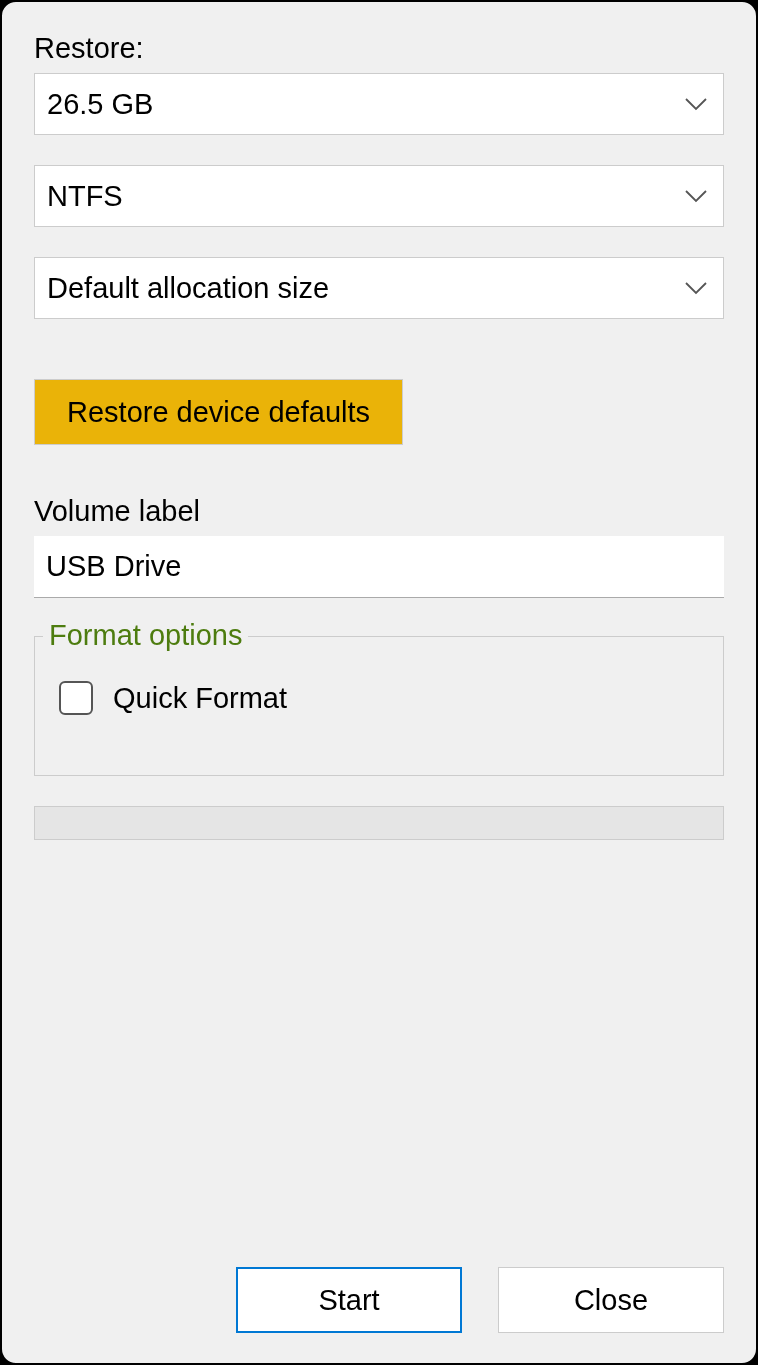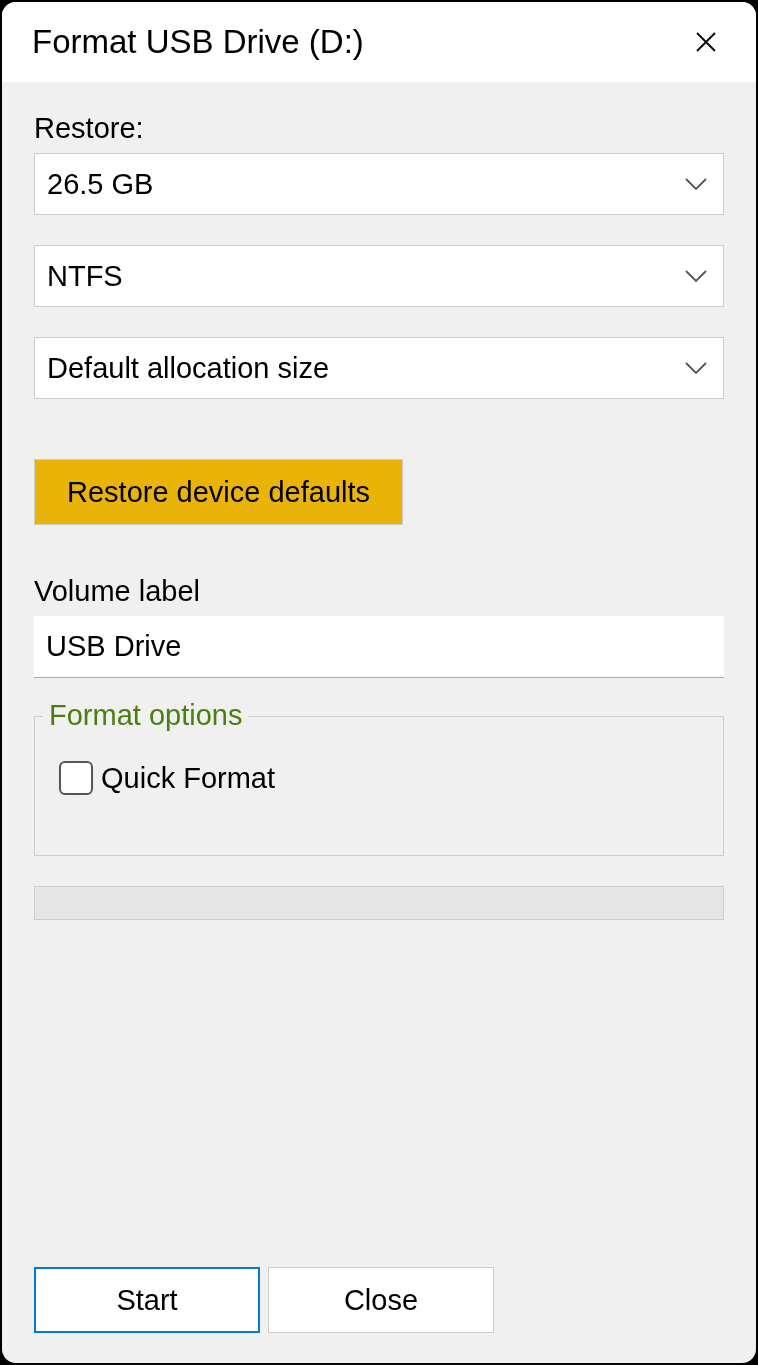--- a/index.html
+++ b/index.html
@@ -130,21 +130,21 @@
       top: -18px;
       left: 8px;
       background: #f0f0f0;
       padding: 0 6px;
       font-size: 29px;
       color: #4d7c0f;
     }
     .checkbox-row {
       display: flex;
       align-items: center;
-      gap: 8px;
+      gap: 20px;
       margin-top: 24px;
       margin-left: 4px;
     }
     .checkbox {
       width: 34px;
       height: 34px;
       border: 2px solid #555;
       border-radius: 6px;
       background: #fff;
       cursor: pointer;
@@ -156,21 +156,22 @@
     }
     .progress {
       width: 100%;
       height: 34px;
       background: #e5e5e5;
       border: 1px solid #ccc;
       margin-top: 30px;
     }
     .button-row {
       display: flex;
-      gap: 8px;
+      justify-content: flex-end;
+      gap: 36px;
       margin-top: auto;
       padding-top: 40px;
     }
     .action-btn {
       width: 226px;
       height: 66px;
       background: #fff;
       border: 1px solid #ccc;
       font-size: 29px;
       color: #000;
@@ -178,28 +179,20 @@
       cursor: pointer;
     }
     .action-btn.primary {
       border: 2px solid #0078d4;
     }
   </style>
 </head>
 <body>
 
 <div class="window">
-  <div class="titlebar">
-    <div class="title">Format USB Drive (D:)</div>
-    <div class="close-btn">
-      <svg viewBox="0 0 24 24">
-          <path d="M3 3 L21 21 M21 3 L3 21" stroke="#000" stroke-width="1.8" fill="none"></path>
-        </svg>
-    </div>
-  </div>
 
   <div class="content">
 
     <div class="field-group">
       <span class="label">Restore:</span>
       <div class="select-wrap">
         <div class="select">26.5 GB</div>
         <span class="chevron">
           <svg viewBox="0 0 24 14">
               <path d="M2 2 L12 12 L22 2" stroke="#555" stroke-width="1.8" fill="none"></path>

